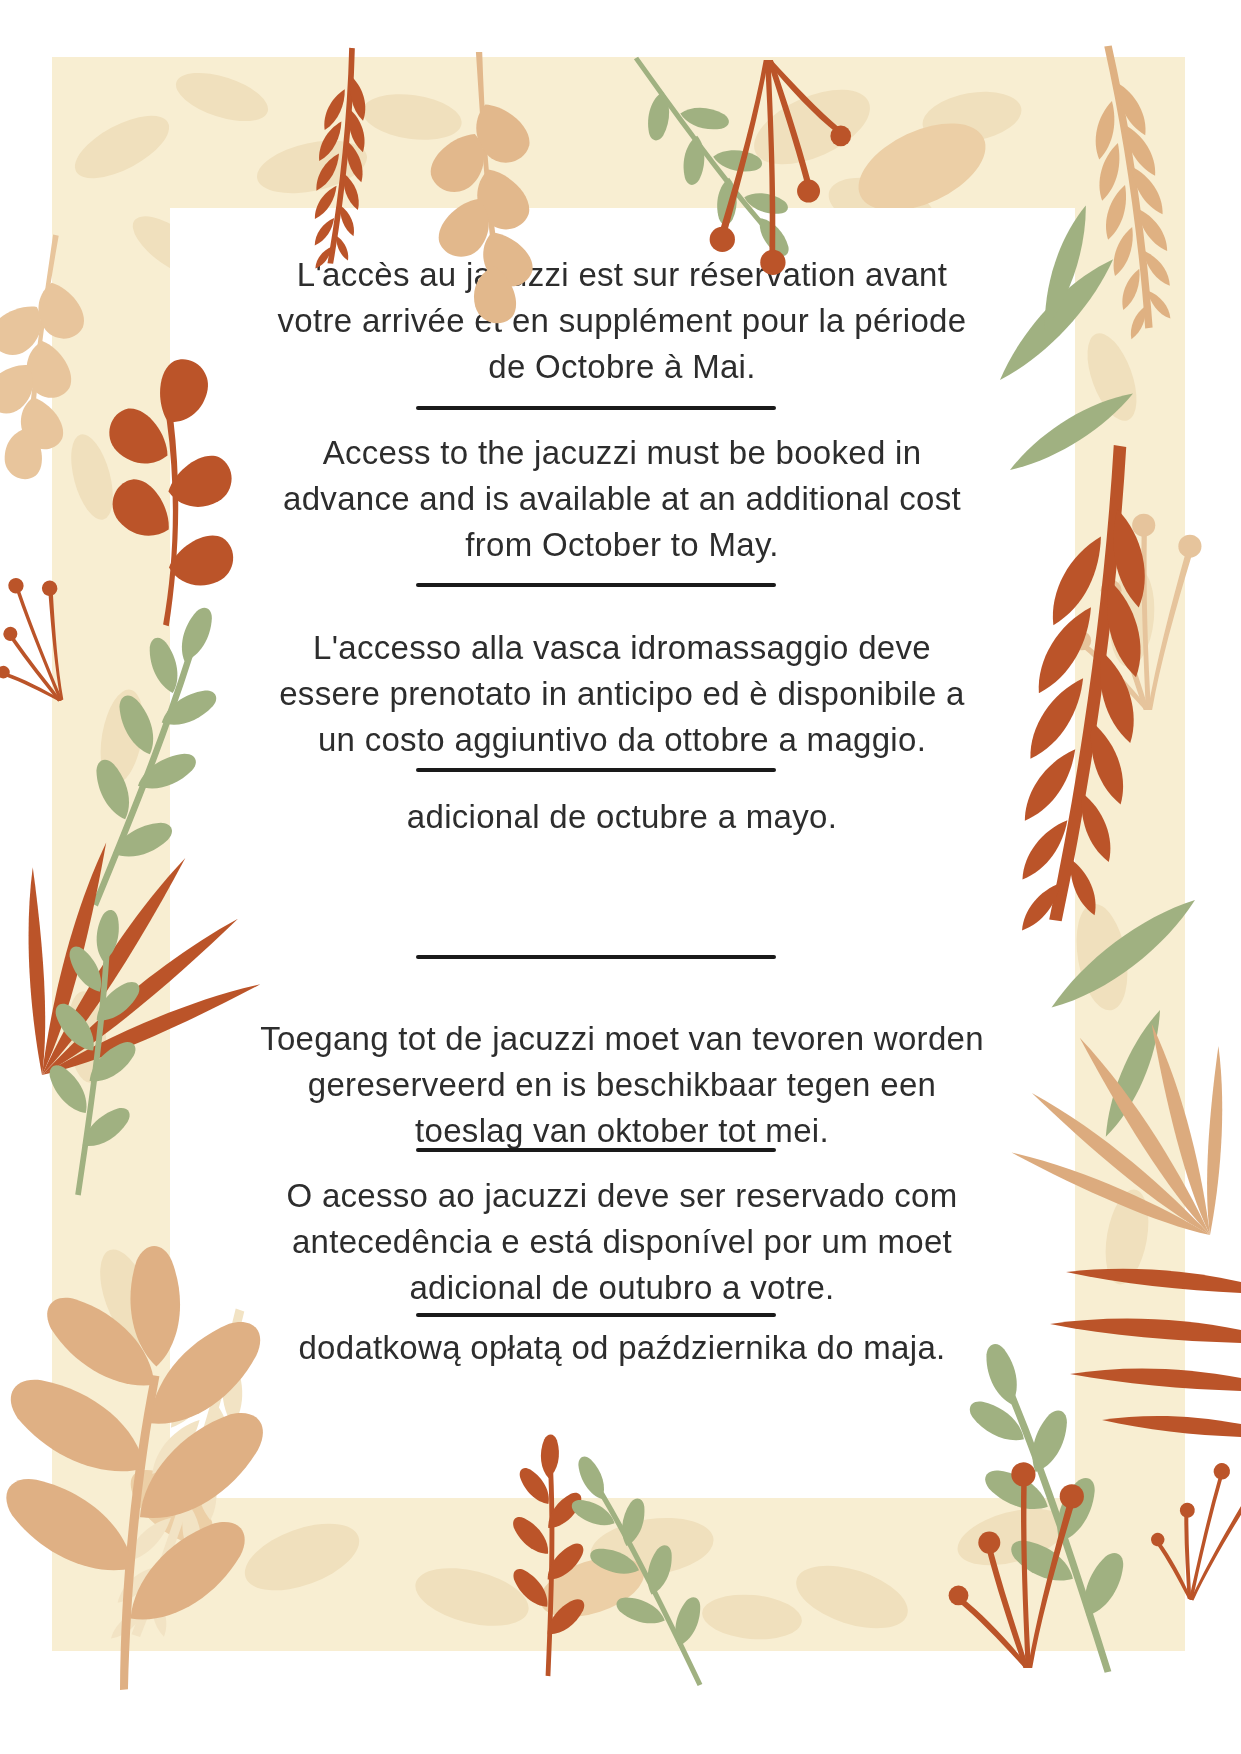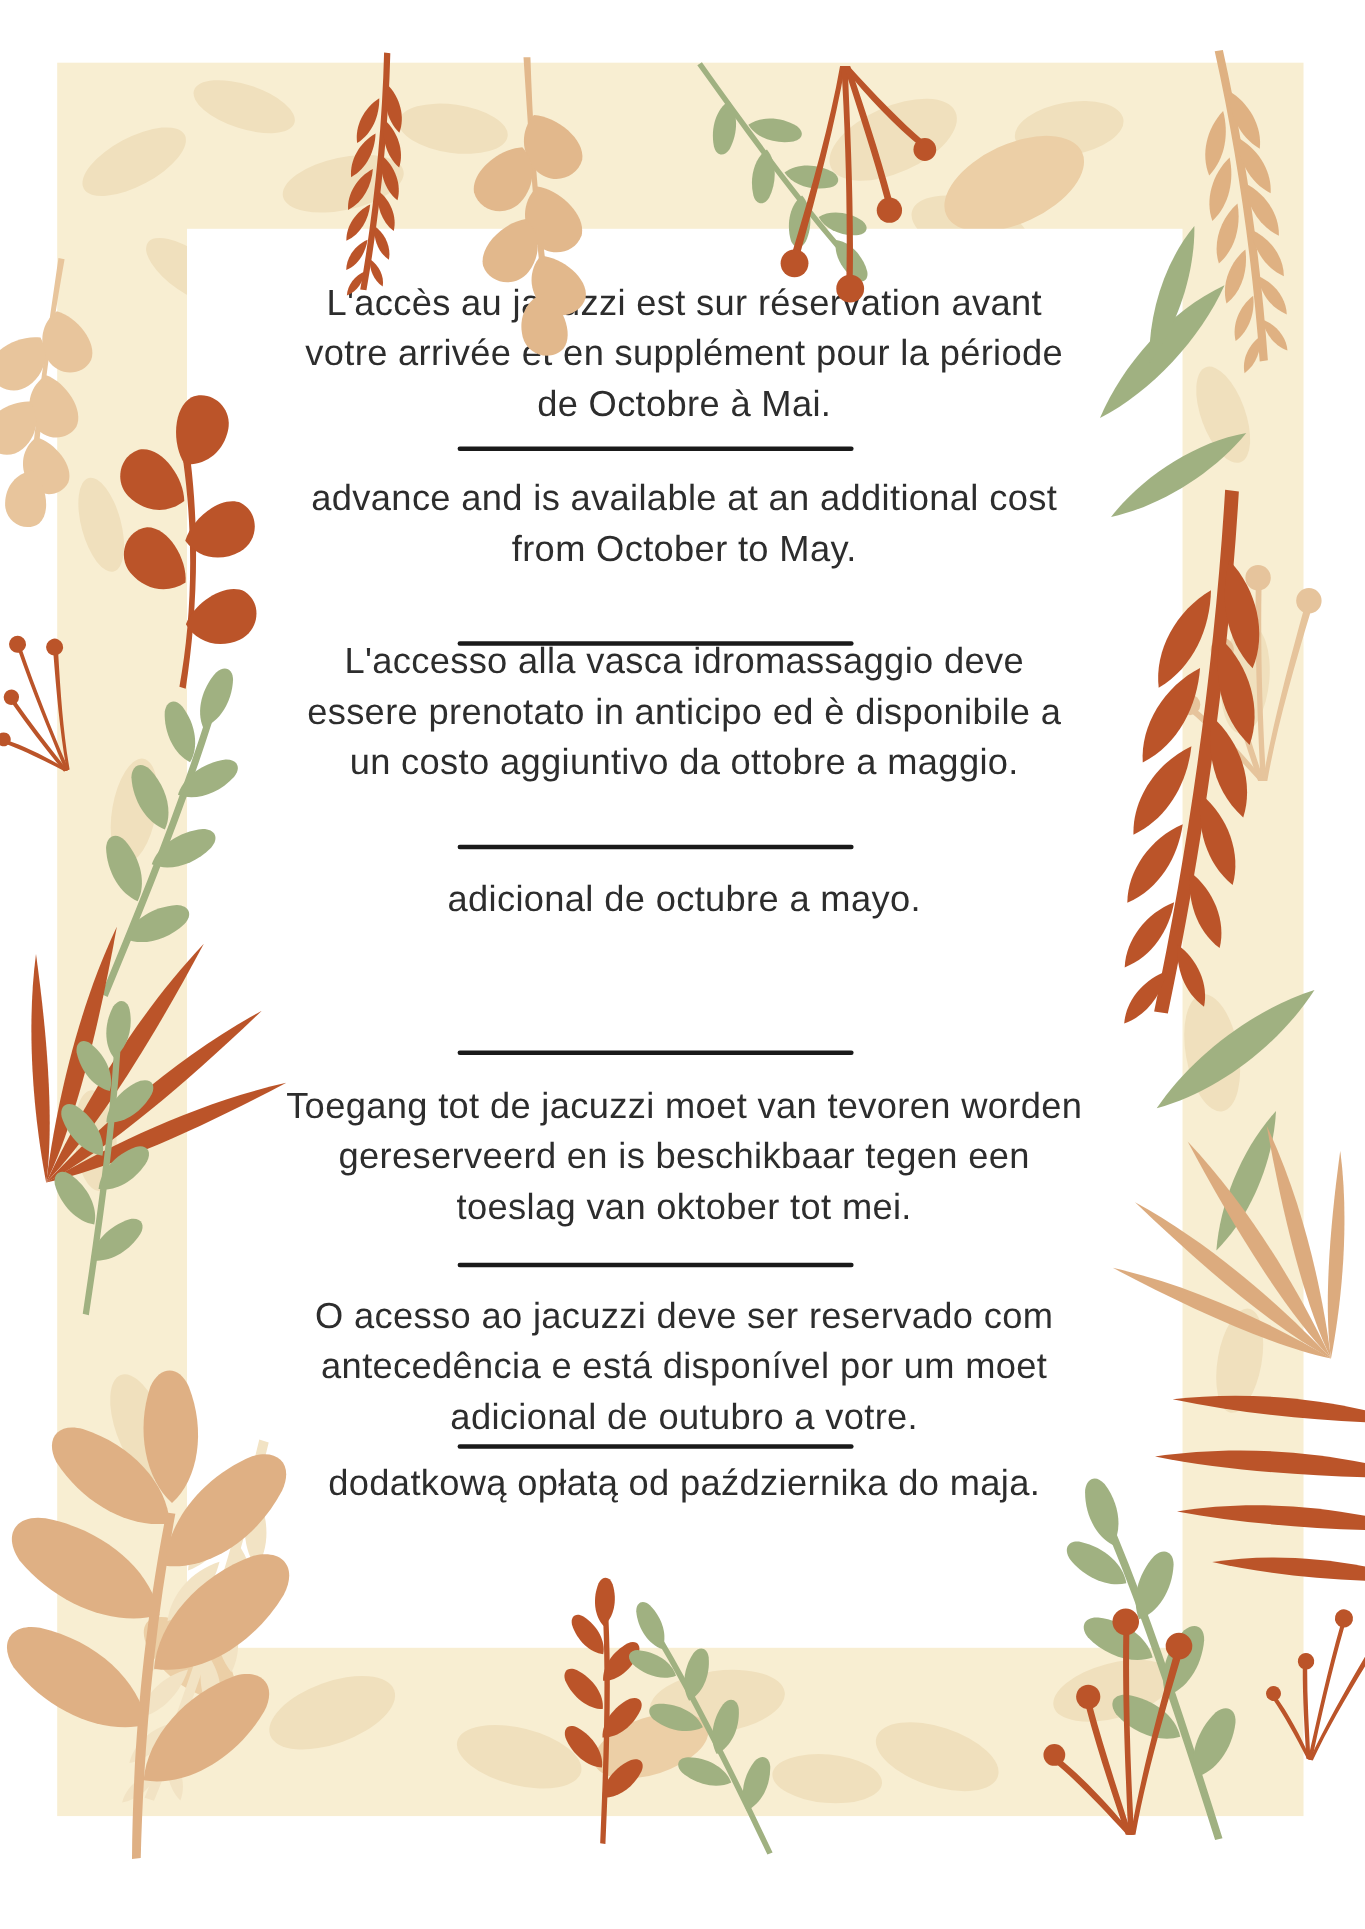--- a/index.html
+++ b/index.html
@@ -60,38 +60,39 @@
   <div class="panel"></div>
 
   <div class="textcol" style="top:252px">
     <div class="line">L'accès au jacuzzi est sur réservation avant</div>
     <div class="line">votre arrivée et en supplément pour la période</div>
     <div class="line">de Octobre à Mai.</div>
   </div>
   <div class="divider" style="top:406px"></div>
 
   <div class="textcol" style="top:430px">
+    <div class="line">Access to the jacuzzi must be booked in</div>
     <div class="line">advance and is available at an additional cost</div>
     <div class="line">from October to May.</div>
   </div>
   <div class="divider" style="top:583px"></div>
 
-  <div class="textcol" style="top:578px">
+  <div class="textcol" style="top:625px">
     <div class="line">L'accesso alla vasca idromassaggio deve</div>
     <div class="line">essere prenotato in anticipo ed è disponibile a</div>
     <div class="line">un costo aggiuntivo da ottobre a maggio.</div>
   </div>
   <div class="divider" style="top:768px"></div>
 
   <div class="textcol" style="top:794px">
     <div class="line">adicional de octubre a mayo.</div>
   </div>
   <div class="divider" style="top:955px"></div>
 
-  <div class="textcol" style="top:982px">
+  <div class="textcol" style="top:1016px">
     <div class="line">Toegang tot de jacuzzi moet van tevoren worden</div>
     <div class="line">gereserveerd en is beschikbaar tegen een</div>
     <div class="line">toeslag van oktober tot mei.</div>
   </div>
   <div class="divider" style="top:1148px"></div>
 
   <div class="textcol" style="top:1173px">
     <div class="line">O acesso ao jacuzzi deve ser reservado com</div>
     <div class="line">antecedência e está disponível por um moet</div>
     <div class="line">adicional de outubro a votre.</div>

